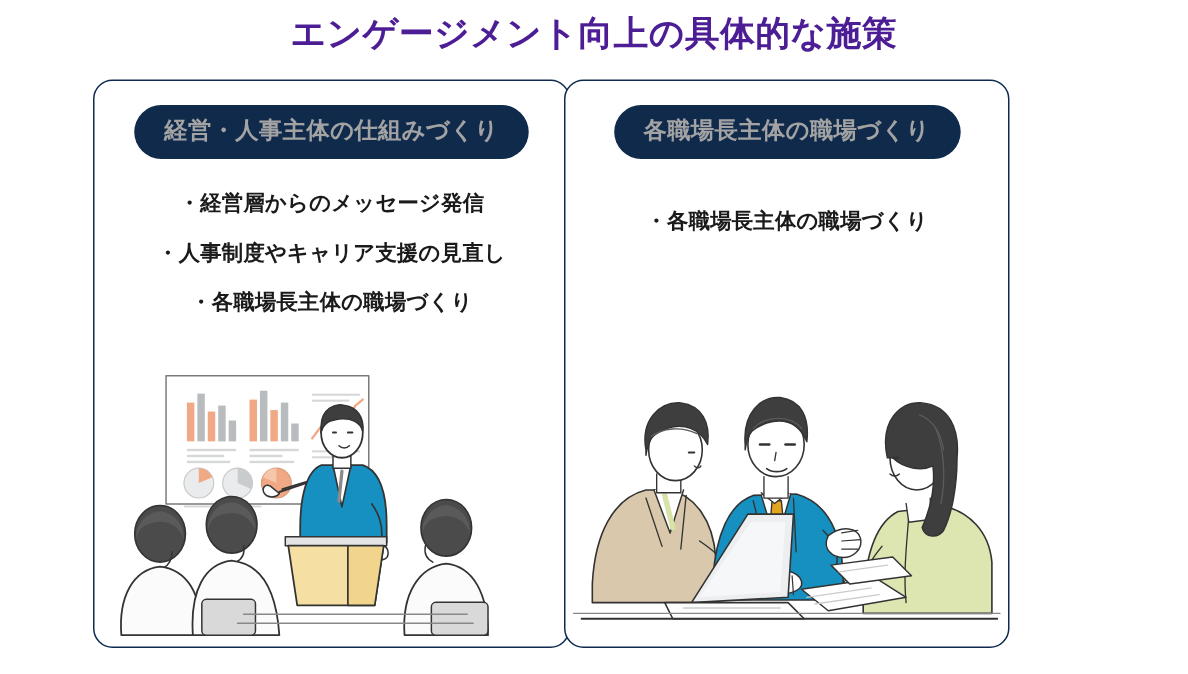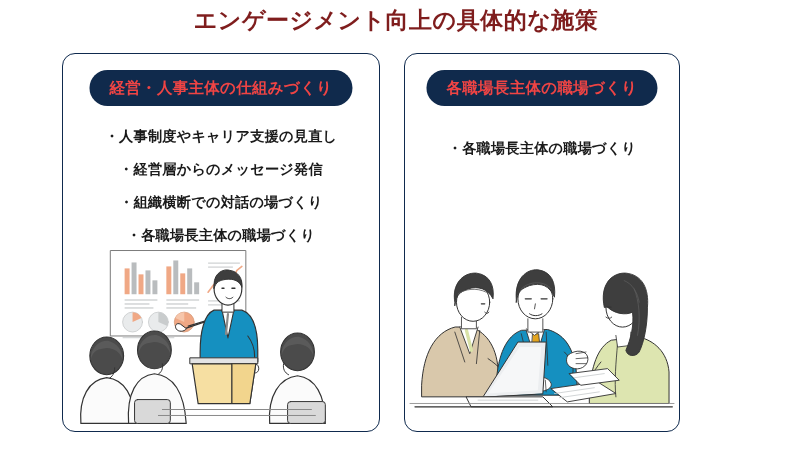--- a/index.html
+++ b/index.html
@@ -17,47 +17,46 @@
 
   
   .page-title {
     position: absolute;
     top: 6px;
     left: 0;
     width: 792px;
     text-align: center;
     font-size: 23px;
     font-weight: bold;
-    color: #7f1d1d;
+    color: #4c1d95;
     letter-spacing: 0.5px;
     line-height: 32px;
-    font-family: Liberation Mono, monospace;
   }
 
   
   .card {
     position: absolute;
     top: 53px;
     height: 379px;
     box-sizing: border-box;
     border: 1.4px solid #0f2a4e;
     border-radius: 13px;
     background: #ffffff;
     overflow: hidden;
   }
   #card-left  { left: 62px;  width: 318px; }
-  #card-right { left: 404px; width: 276px; }
+  #card-right { left: 376px; width: 297px; }
 
   .card-header {
     position: absolute;
     top: 16px;
     left: 50%;
     transform: translateX(-50%);
     background: #102a4c;
-    color: #ef4444;
+    color: #a3a3a3;
     border-radius: 22px;
     font-size: 15.5px;
     font-weight: bold;
     line-height: 36px;
     height: 36px;
     padding: 0 20px;
     white-space: nowrap;
     letter-spacing: 0.3px;
   }
 
@@ -98,27 +97,24 @@
 <body>
 
 <div class="page-title">エンゲージメント向上の具体的な施策</div>
 
 <div class="card" id="card-left">
 
   <div class="card-header">経営・人事主体の仕組みづくり</div>
 
   <div class="bullets">
     <div class="bullet">
+      <span>・経営層からのメッセージ発信</span>
+    </div>
+    <div class="bullet">
       <span>・人事制度やキャリア支援の見直し</span>
-    </div>
-    <div class="bullet">
-      <span>・経営層からのメッセージ発信</span>
-    </div>
-    <div class="bullet">
-      <span>・組織横断での対話の場づくり</span>
     </div>
     <div class="bullet">
       <span>・各職場長主体の職場づくり</span>
     </div>
   </div>
 
   <div class="illus">
     <svg viewBox="0 0 318 185" xmlns="http://www.w3.org/2000/svg">
       <g stroke="#333" stroke-width="1" fill="none" stroke-linejoin="round" stroke-linecap="round">
 

